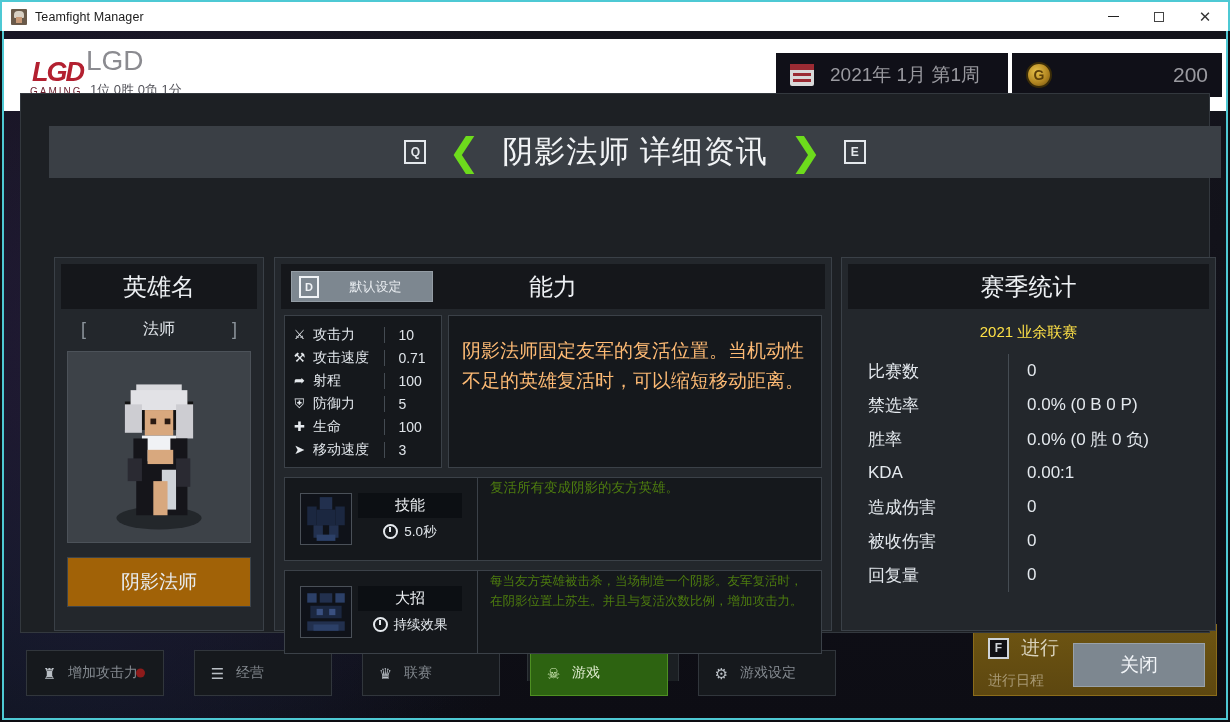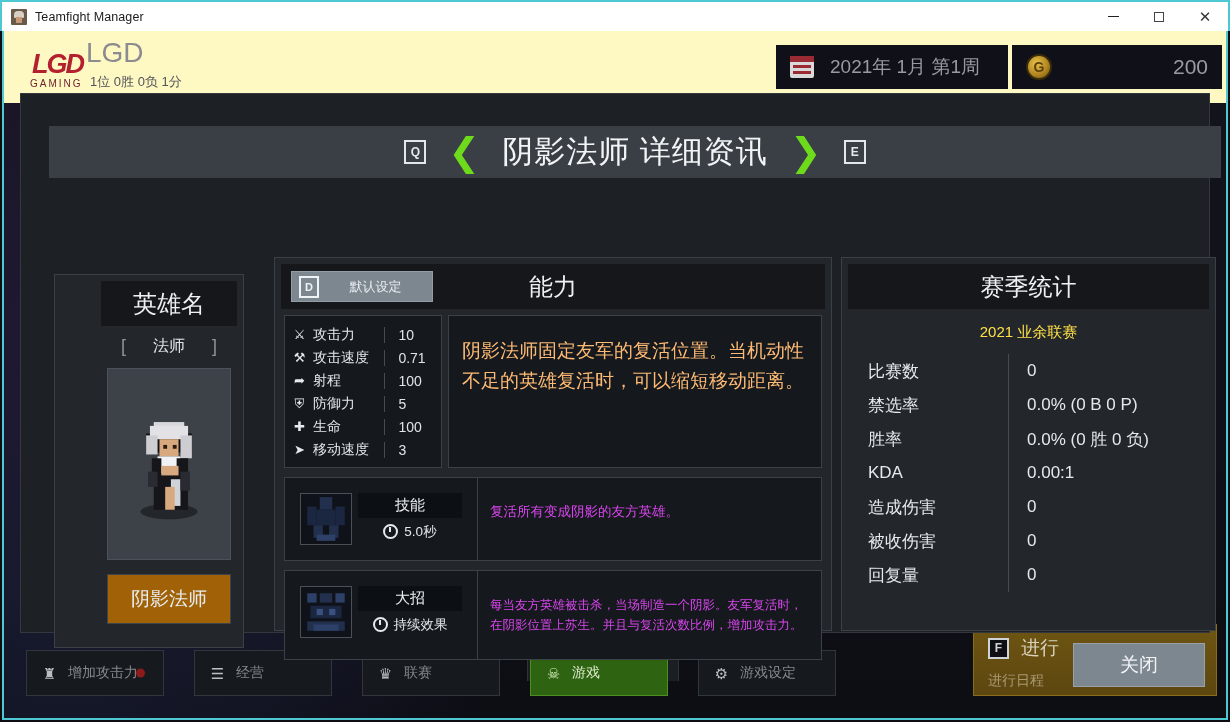--- a/index.html
+++ b/index.html
@@ -49,22 +49,22 @@
   .bg-wash {
     position: absolute; inset: 0;
     background:
       radial-gradient(circle at 10% 45%, #221a35 0%, transparent 42%),
       radial-gradient(circle at 5% 78%, #101a2a 0%, transparent 35%),
       linear-gradient(180deg, #14141c 0%, #101018 60%, #0d0d14 100%);
   }
 
   
   .team-header {
-    position: absolute; left: 0; top: 0; width: 1226px; height: 72px;
-    background: #fef9c3;
+    position: absolute; left: 0; top: 8px; width: 1226px; height: 72px;
+    background: #ffffff;
     padding-left: 10px;
   }
   .team-logo {
     position: absolute; left: 28px; top: 18px; width: 70px; height: 34px;
     color: #b32030; font-weight: bold; font-size: 27px; font-style: italic;
     letter-spacing: -2px; line-height: 30px;
   }
   .team-logo-sub {
     position: absolute; left: 26px; top: 47px; font-size: 10px; color: #6d2230;
     letter-spacing: 2px;
@@ -160,21 +160,21 @@
   }
   .modal-title-text { font-size: 31px; color: #f2f4f6; letter-spacing: 1px; }
 
   .panel { position: absolute; background: #23272c; border: 1px solid #3a4047; }
   .panel-head {
     background: #15171b; height: 45px; display: flex; align-items: center;
     justify-content: center; font-size: 24px; color: #eef1f4; margin: 6px;
   }
 
   
-  .hero-panel { left: 33px; top: 180px; width: 190px; height: 374px; padding-left: 40px; }
+  .hero-panel { left: 33px; top: 163px; width: 210px; height: 374px; }
   .hero-role {
     margin: 6px 10px 0; height: 28px; display: flex; align-items: center;
     justify-content: center; color: #dfe4e9; font-size: 16px; position: relative;
   }
   .hero-role .brk { position: absolute; color: #8b939b; font-size: 18px; }
   .hero-role .brk.l { left: 16px; }
   .hero-role .brk.r { right: 16px; }
   .hero-portrait {
     margin: 8px 12px 0; height: 192px; background: #3d4248;
     border: 1px solid #4c5259; position: relative; overflow: hidden;
@@ -238,22 +238,22 @@
   }
   .cd-ico {
     width: 15px; height: 15px; border-radius: 50%; border: 2px solid #e6eaee;
     margin-right: 6px; position: relative; flex: none;
   }
   .cd-ico::after {
     content: ""; position: absolute; left: 4px; top: 1px; width: 2px; height: 5px;
     background: #e6eaee;
   }
   .skill-desc {
-    flex: 1; border-left: 1px solid #3b4148; padding: 24px 12px;
-    font-size: 13.5px; line-height: 1.55; color: #d946ef;
+    flex: 1; border-left: 1px solid #3b4148; padding: 0 12px;
+    font-size: 13.5px; line-height: 1.55; color: #4d7c0f;
   }
   .skill-desc.small { font-size: 12.5px; line-height: 1.6; }
 
   
   .season-panel { left: 820px; top: 163px; width: 375px; height: 374px; }
   .season-sub {
     text-align: center; font-size: 15px; color: #fde047; margin-top: 14px;
   }
   .season-list { margin: 12px 14px 0; }
   .season-row { display: flex; align-items: center; height: 34px; gap: 24px; }

